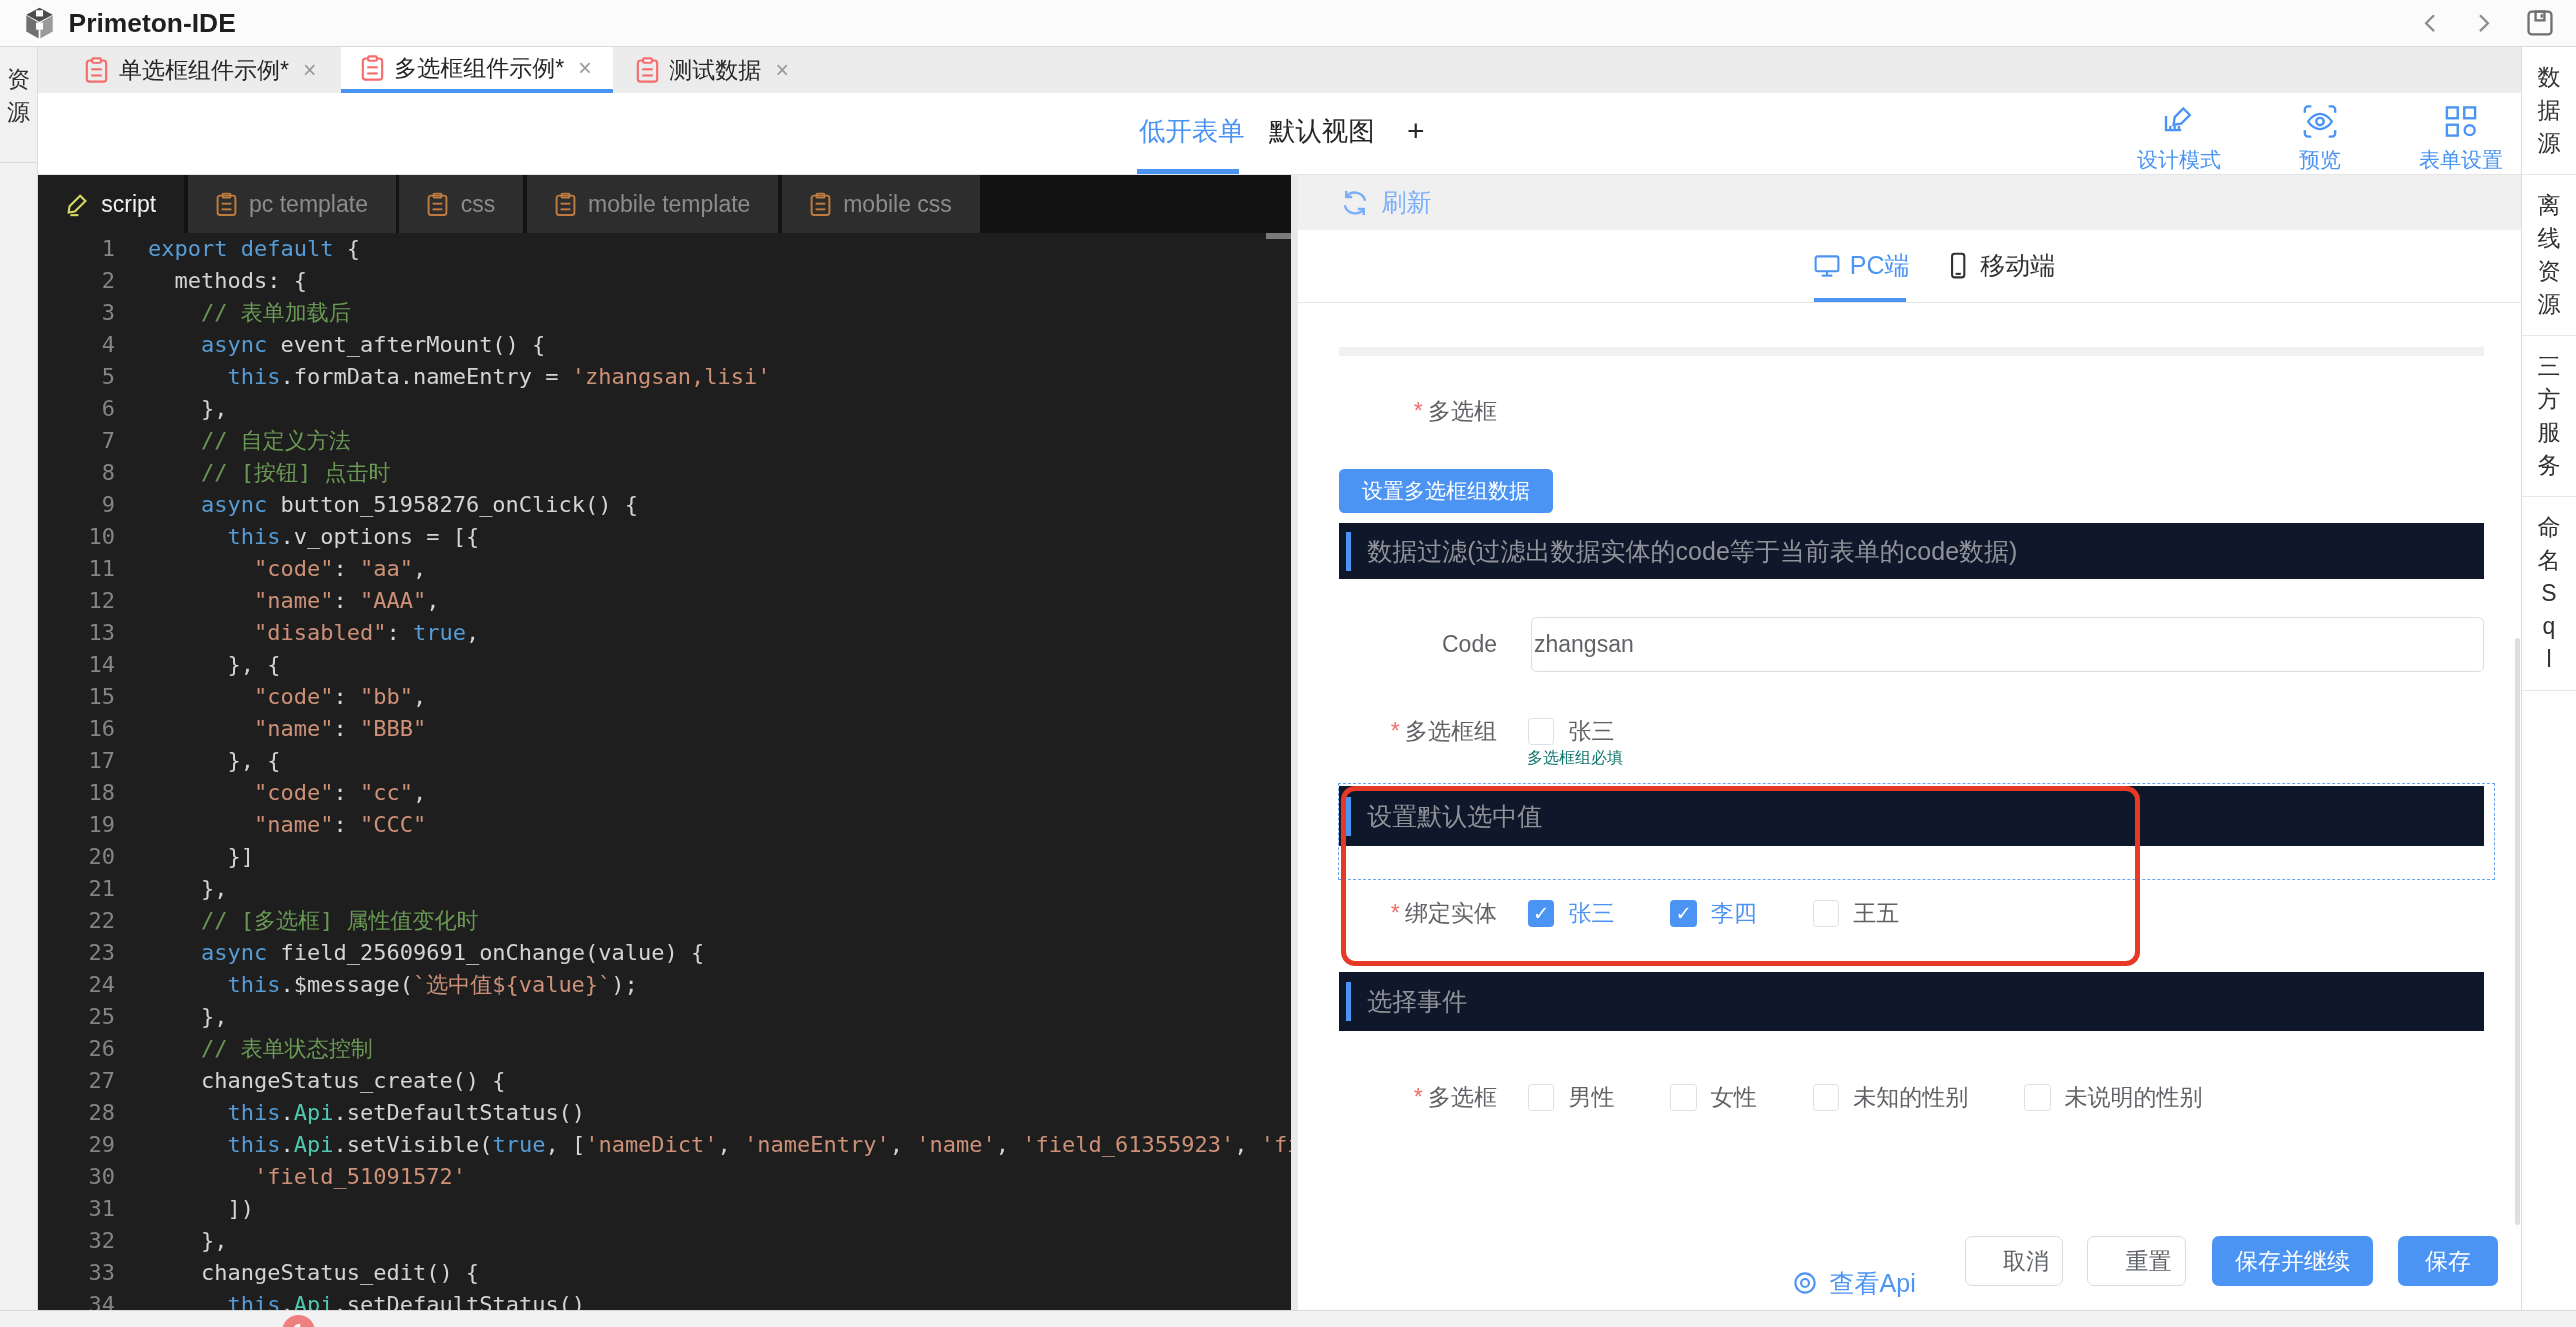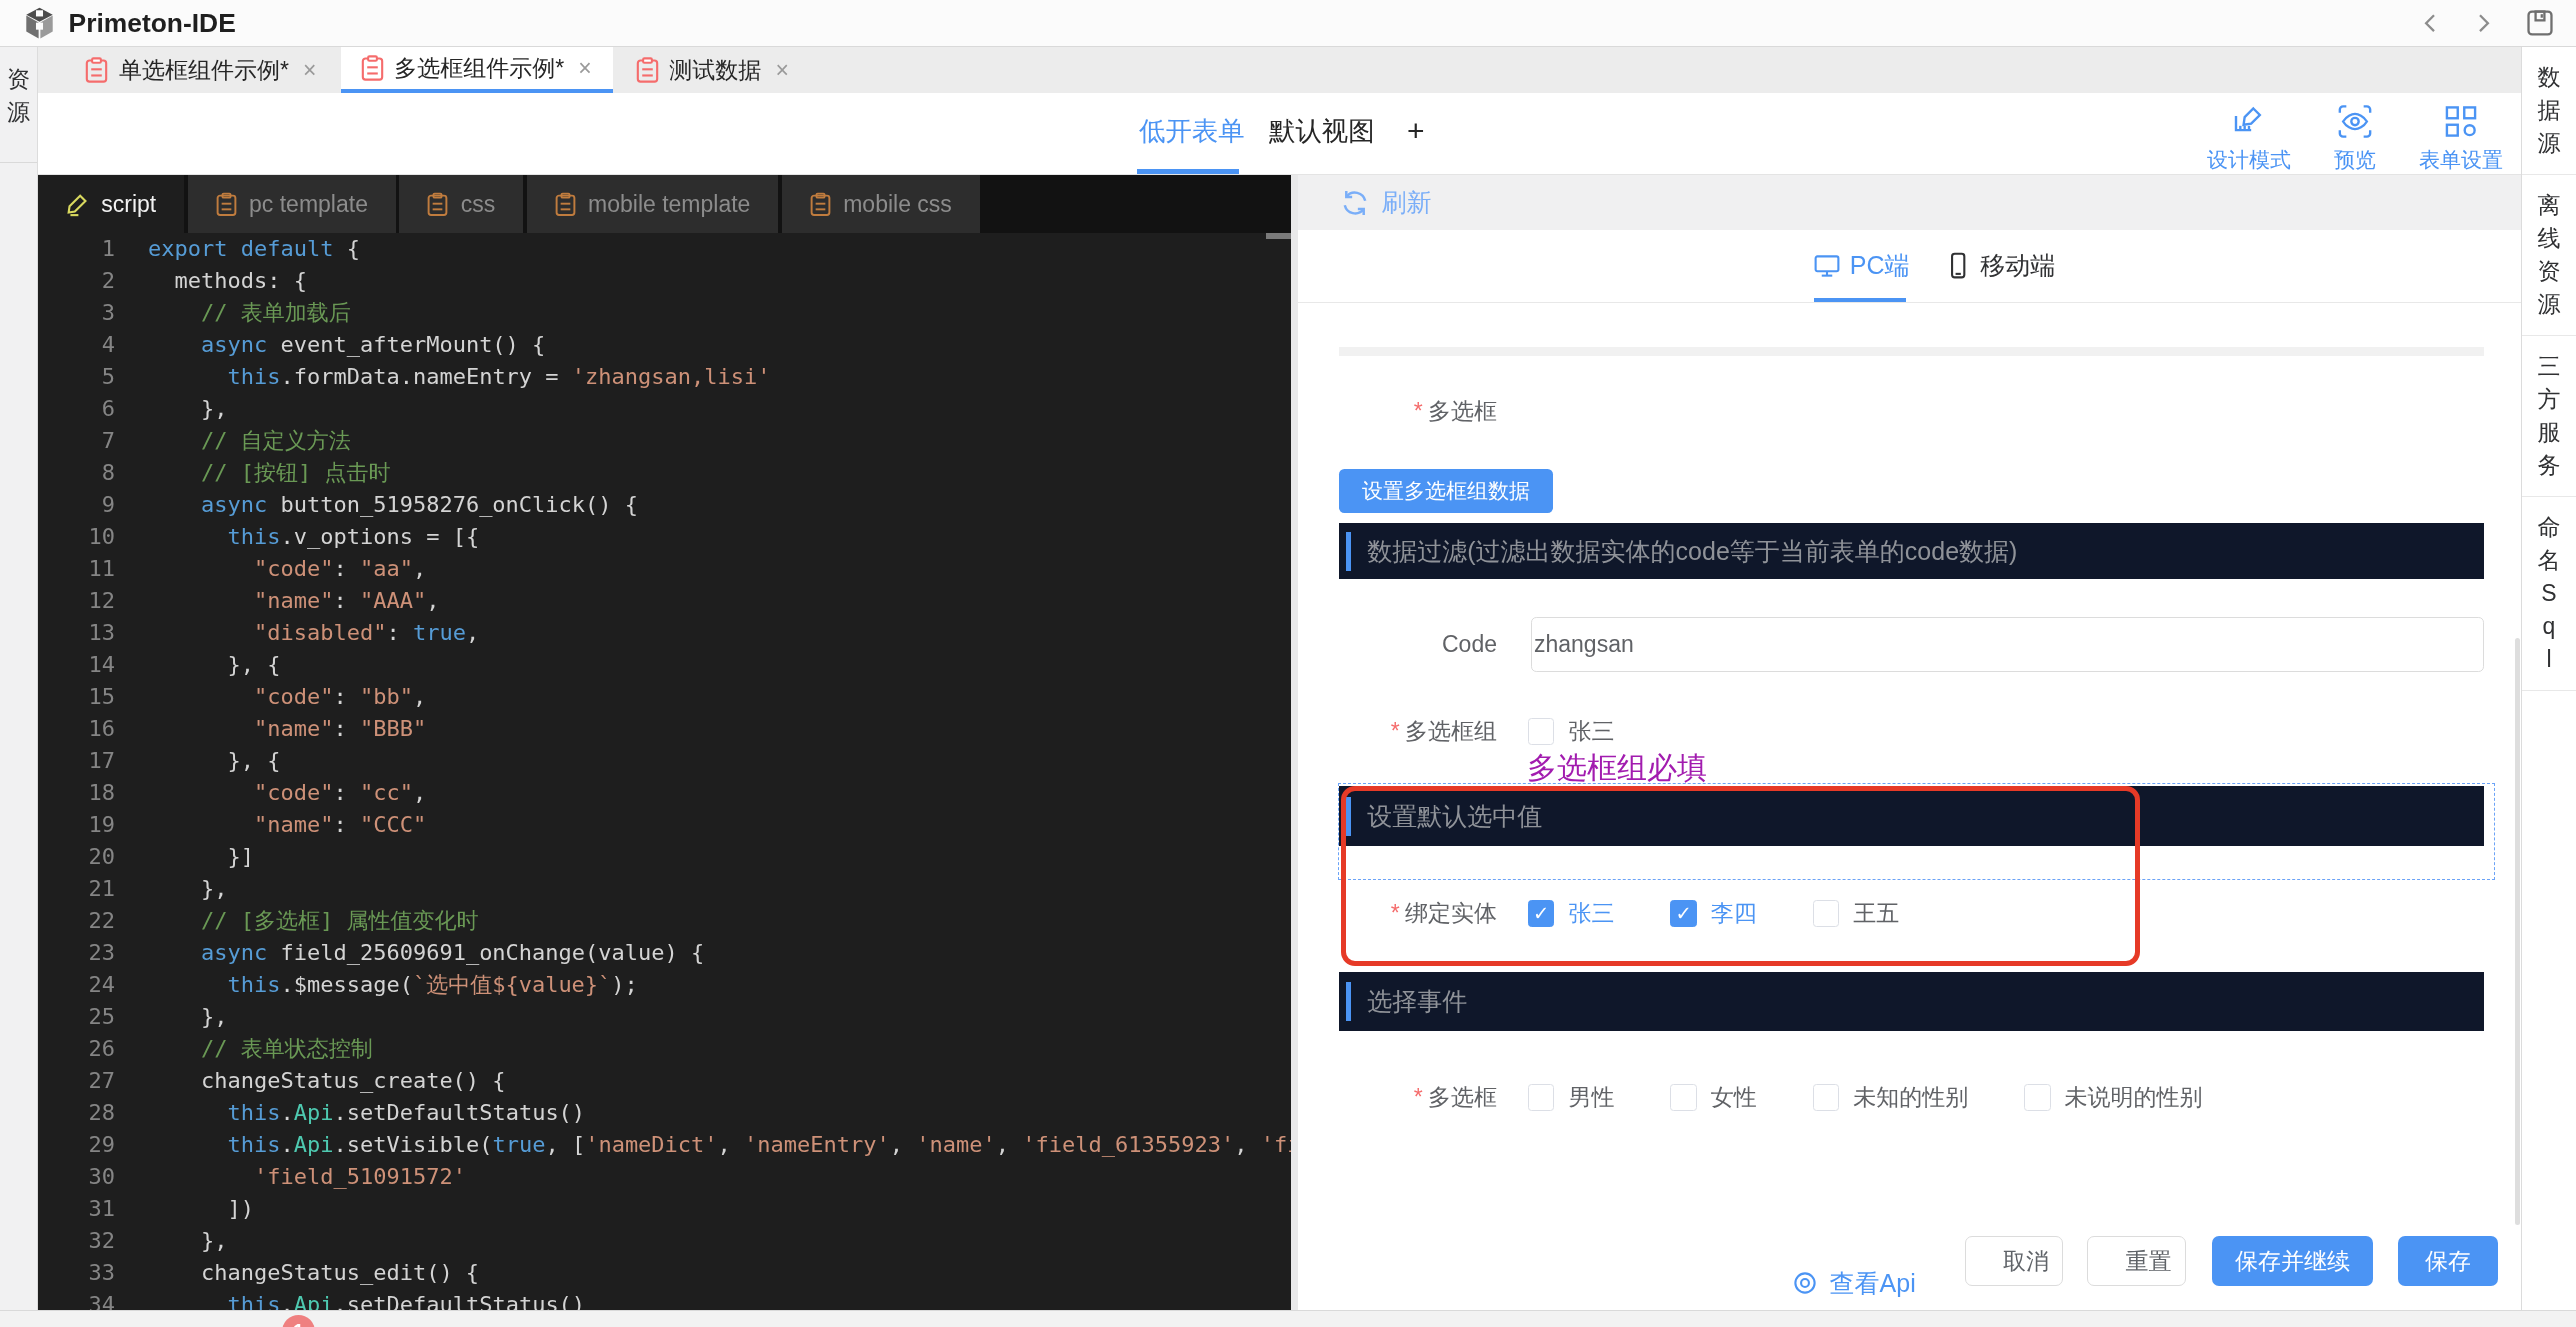--- a/index.html
+++ b/index.html
@@ -32,21 +32,21 @@
   .ftab .flabel { margin:0 12.3px 0 10.6px; white-space:nowrap; }
   .ftab .fclose { color:#9a9a9a; font-size:23px; padding:0 1.8px; }
 
   
   #view-header { height:82px; background:#fff; border-bottom:0.9px solid #e4e4e4; position:relative; }
   .vtab { position:absolute; top:21px; font-size:26.4px; color:#262626; cursor:pointer; }
   #view-tab-form { left:1101px; color:#4b94f4; }
   #view-tab-form .underline { position:absolute; left:-1.8px; bottom:-25px; width:102px; height:5.3px; background:#4b94f4; }
   #view-tab-default { left:1231px; }
   #view-tab-add { left:1369px; font-size:30px; color:#262626; }
-  #header-actions { position:absolute; right:7px; top:8.8px; display:flex; }
+  #header-actions { position:absolute; right:7px; top:8.8px; display:flex; gap:35px; }
   .hact { display:flex; flex-direction:column; align-items:center; gap:5.3px; cursor:pointer; min-width:106px; }
   .hact .hlabel { font-size:21px; color:#4b94f4; white-space:nowrap; }
 
   
   #content-row { flex:1; display:flex; min-height:0; }
 
   
   #editor { width:1253px; background:#1e1e1e; display:flex; flex-direction:column; }
   #editor-tabbar { height:58px; background:#121212; display:flex; align-items:stretch; }
   .etab { display:flex; align-items:center; padding:0 28px; background:#2d2d2d; margin-right:3.5px; font-size:23px; color:#8c8c8c; cursor:pointer; white-space:nowrap; }
@@ -89,21 +89,21 @@
   .sec-bar { width:5.3px; height:39px; background:#4b94f4; margin:0 16px 0 7px; }
   .sec-title { font-size:25px; color:#909399; }
   #top-strip { left:41px; top:44px; width:1145px; height:8.8px; background:#f1f1f1; }
   #top-label { left:0; top:88px; }
   #set-data-btn { left:41px; top:166px; height:44px; padding:0 23px; background:#4b94f4; color:#fff; font-size:21px; border:none; border-radius:5.3px; cursor:pointer; font-family:inherit; }
   #filter-header { left:41px; top:220px; width:1145px; height:56px; }
   #code-row-label { top:314px; line-height:55px; height:55px; }
   #code-input { left:233px; top:314px; width:953px; height:55px; border:0.9px solid #dcdcdc; border-radius:5.3px; font-size:23px; color:#606266; padding-left:2px; font-family:inherit; background:#fff; }
   #group-row-label { top:408px; line-height:41px; }
   #group-options { left:230px; top:408px; }
-  #group-error { left:229px; top:445px; font-size:30px; color:#a21caf;font-family:Liberation Mono, monospace; }
+  #group-error { left:229px; top:445px; font-size:16px; color:#0f766e;font-family:Liberation Mono, monospace; }
   #dashed-box { left:40px; top:480px; width:1157px; height:97px; border:1.8px dashed #6ba3f7; }
   #default-header { left:41px; top:483px; width:1145px; height:60px; }
   #red-box { left:43px; top:483px; width:799px; height:180px; border:5.3px solid #e63a27; border-radius:14px; pointer-events:none; z-index:3; }
   #bind-row-label { top:590px; line-height:41px; }
   #bind-options { left:230px; top:590px; }
   #event-header { left:41px; top:669px; width:1145px; height:59px; }
   #gender-row-label { top:774px; line-height:41px; }
   #gender-options { left:230px; top:774px; }
 
   .chk-row { display:flex; align-items:center; height:41px; }

